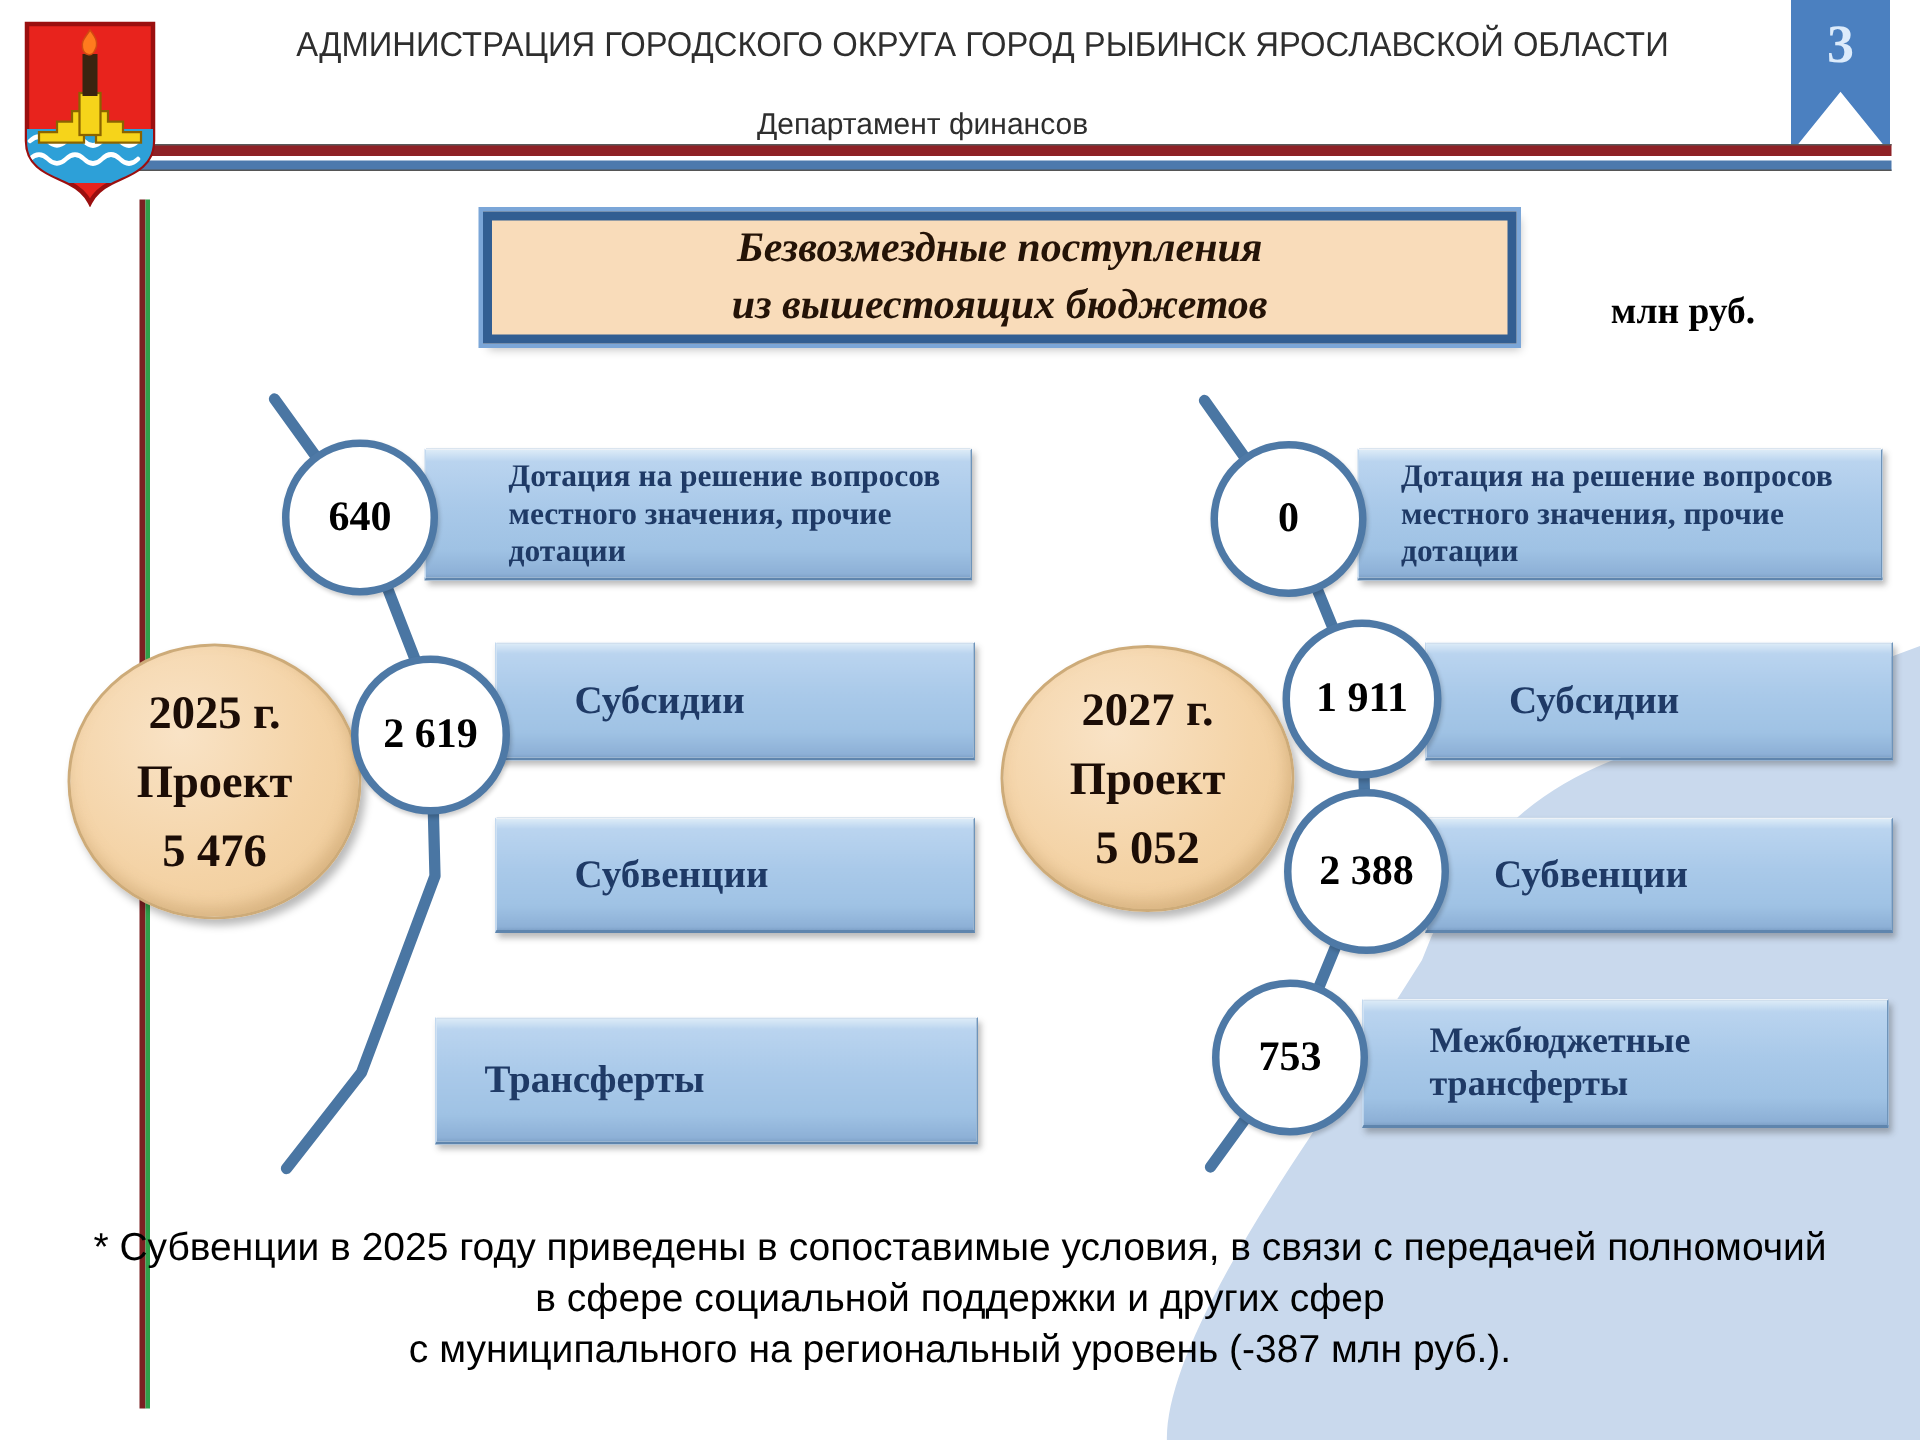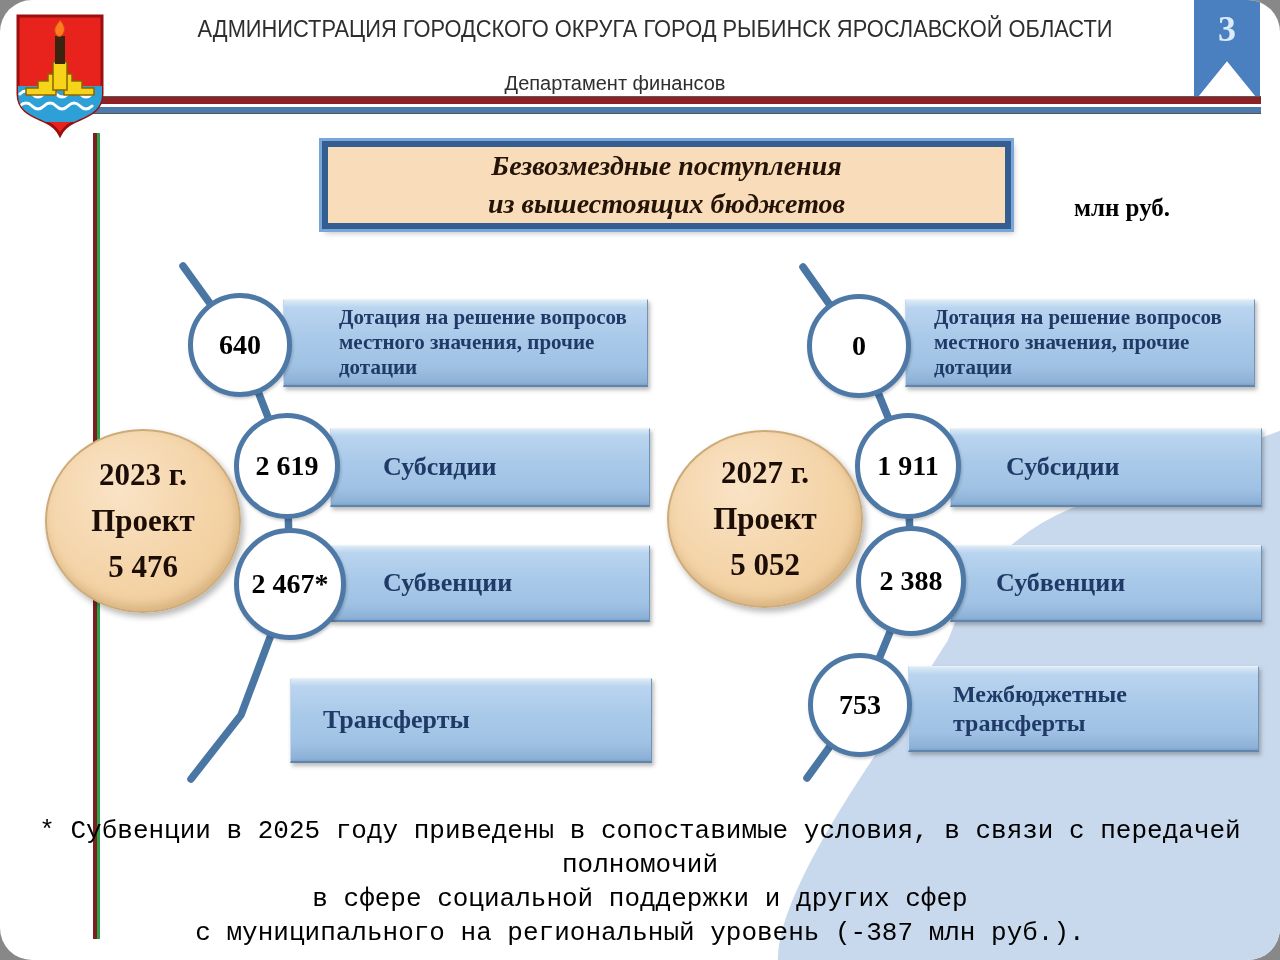--- a/index.html
+++ b/index.html
@@ -1,17 +1,17 @@
 <!DOCTYPE html>
 <html><head>
 <meta charset="utf-8">
 <style>
   html,body { margin:0; padding:0; background:#888; }
   .slide { position:relative; width:1280px; height:960px; background:#ffffff; overflow:hidden;
-           font-family:"Liberation Serif", serif; margin:0 auto;border-radius:32px; }
+           font-family:"Liberation Serif", serif; margin:0 auto; }
 
   
   .hdr-line1 { position:absolute; left:110px; top:16px; width:1090px; text-align:center;
                font-family:"Liberation Sans", sans-serif; font-size:23px; color:#2e2e2e;
                transform:scaleX(.95); transform-origin:center; white-space:nowrap; }
   .hdr-line2 { position:absolute; left:110px; top:72px; width:1010px; text-align:center;
                font-family:"Liberation Sans", sans-serif; font-size:20px; color:#2e2e2e; }
   .sep { position:absolute; left:56px; top:96px; width:1205px; z-index:2; }
   .sep .r { height:7px; background:#8e2126; border-top:1px solid #5a5a5a; }
   .sep .w { height:3px; background:#ffffff; }
@@ -55,21 +55,21 @@
 
   .year-circle { position:absolute; z-index:4; border-radius:50%;
                  background:radial-gradient(ellipse at 38% 32%, #f9e3c6 0%, #f4d3a6 55%, #edc894 100%);
                  border:2px solid #cdab79; box-sizing:border-box;
                  box-shadow:3px 4px 6px rgba(0,0,0,.28), inset -3px -6px 10px rgba(175,135,80,.35);
                  display:flex; flex-direction:column; justify-content:center; text-align:center; }
   .year-circle div { font:bold 31px "Liberation Serif", serif; color:#1c0d06; line-height:46px; }
 
   
   .footnote { position:absolute; left:0; top:814px; width:1280px; text-align:center; z-index:5;
-              font-family:Liberation Mono, monospace; font-size:26px; color:#000; }
+              font-family:Liberation Sans, sans-serif; font-size:26px; color:#000; }
   .footnote div { line-height:34px; }
 </style>
 </head>
 <body>
 
 <div class="slide">
 
   <svg class="blob" width="1280" height="960" viewBox="0 0 1280 960">
     <path d="M 1282 430 L 1080 505 Q 985 540 948 640 L 872 760 Q 775 905 778 962 L 1282 962 Z" fill="#c9d9ed"></path>
   </svg>
@@ -116,46 +116,43 @@
     <div>из вышестоящих бюджетов</div>
   </div>
   <div class="units">млн руб.</div>
 
   <svg class="lines" width="1280" height="960" viewBox="0 0 1280 960">
     <polyline points="183,266 240,345 287,466 290,584 241,715 191,779" fill="none" stroke="#4a76a3" stroke-width="7.5" stroke-linecap="round" stroke-linejoin="round"></polyline>
     <polyline points="803,267 859,346 908,466 911,581 860,705 807,778" fill="none" stroke="#4a76a3" stroke-width="7.5" stroke-linecap="round" stroke-linejoin="round"></polyline>
   </svg>
 
   <div class="year-circle" style="left:45px;top:429px;width:196px;height:184px;">
-    <div>2023 г.</div>
+    <div>2025 г.</div>
     <div>Проект</div>
     <div>5 476</div>
   </div>
 
   <div class="labelbox" style="left:283px;top:299px;width:365px;height:88px;padding-left:55px;font-size:21px;line-height:25px;">
     <span>Дотация на решение вопросов местного значения, прочие дотации</span>
   </div>
   <div class="labelbox" style="left:330px;top:428px;width:320px;height:79px;padding-left:52px;font-size:26px;">
     <span>Субсидии</span>
   </div>
   <div class="labelbox" style="left:330px;top:545px;width:320px;height:77px;padding-left:52px;font-size:26px;">
     <span>Субвенции</span>
   </div>
   <div class="labelbox" style="left:290px;top:678px;width:362px;height:85px;padding-left:32px;font-size:26px;">
     <span>Трансферты</span>
   </div>
 
   <div class="num-circle" style="left:188px;top:293px;width:104px;height:104px;">
     <span>640</span>
   </div>
-  <div class="num-circle" style="left:234px;top:413px;width:106px;height:106px;text-align:center;">
+  <div class="num-circle" style="left:234px;top:437px;width:106px;height:106px;text-align:center;">
     <span>2 619</span>
-  </div>
-  <div class="num-circle" style="left:234px;top:528px;width:112px;height:112px;">
-    <span>2 467*</span>
   </div>
 
   <div class="year-circle" style="left:667px;top:430px;width:196px;height:178px;">
     <div>2027 г.</div>
     <div>Проект</div>
     <div>5 052</div>
   </div>
 
   <div class="labelbox" style="left:905px;top:299px;width:350px;height:88px;padding-left:28px;font-size:21px;line-height:25px;">
     <span>Дотация на решение вопросов местного значения, прочие дотации</span>

